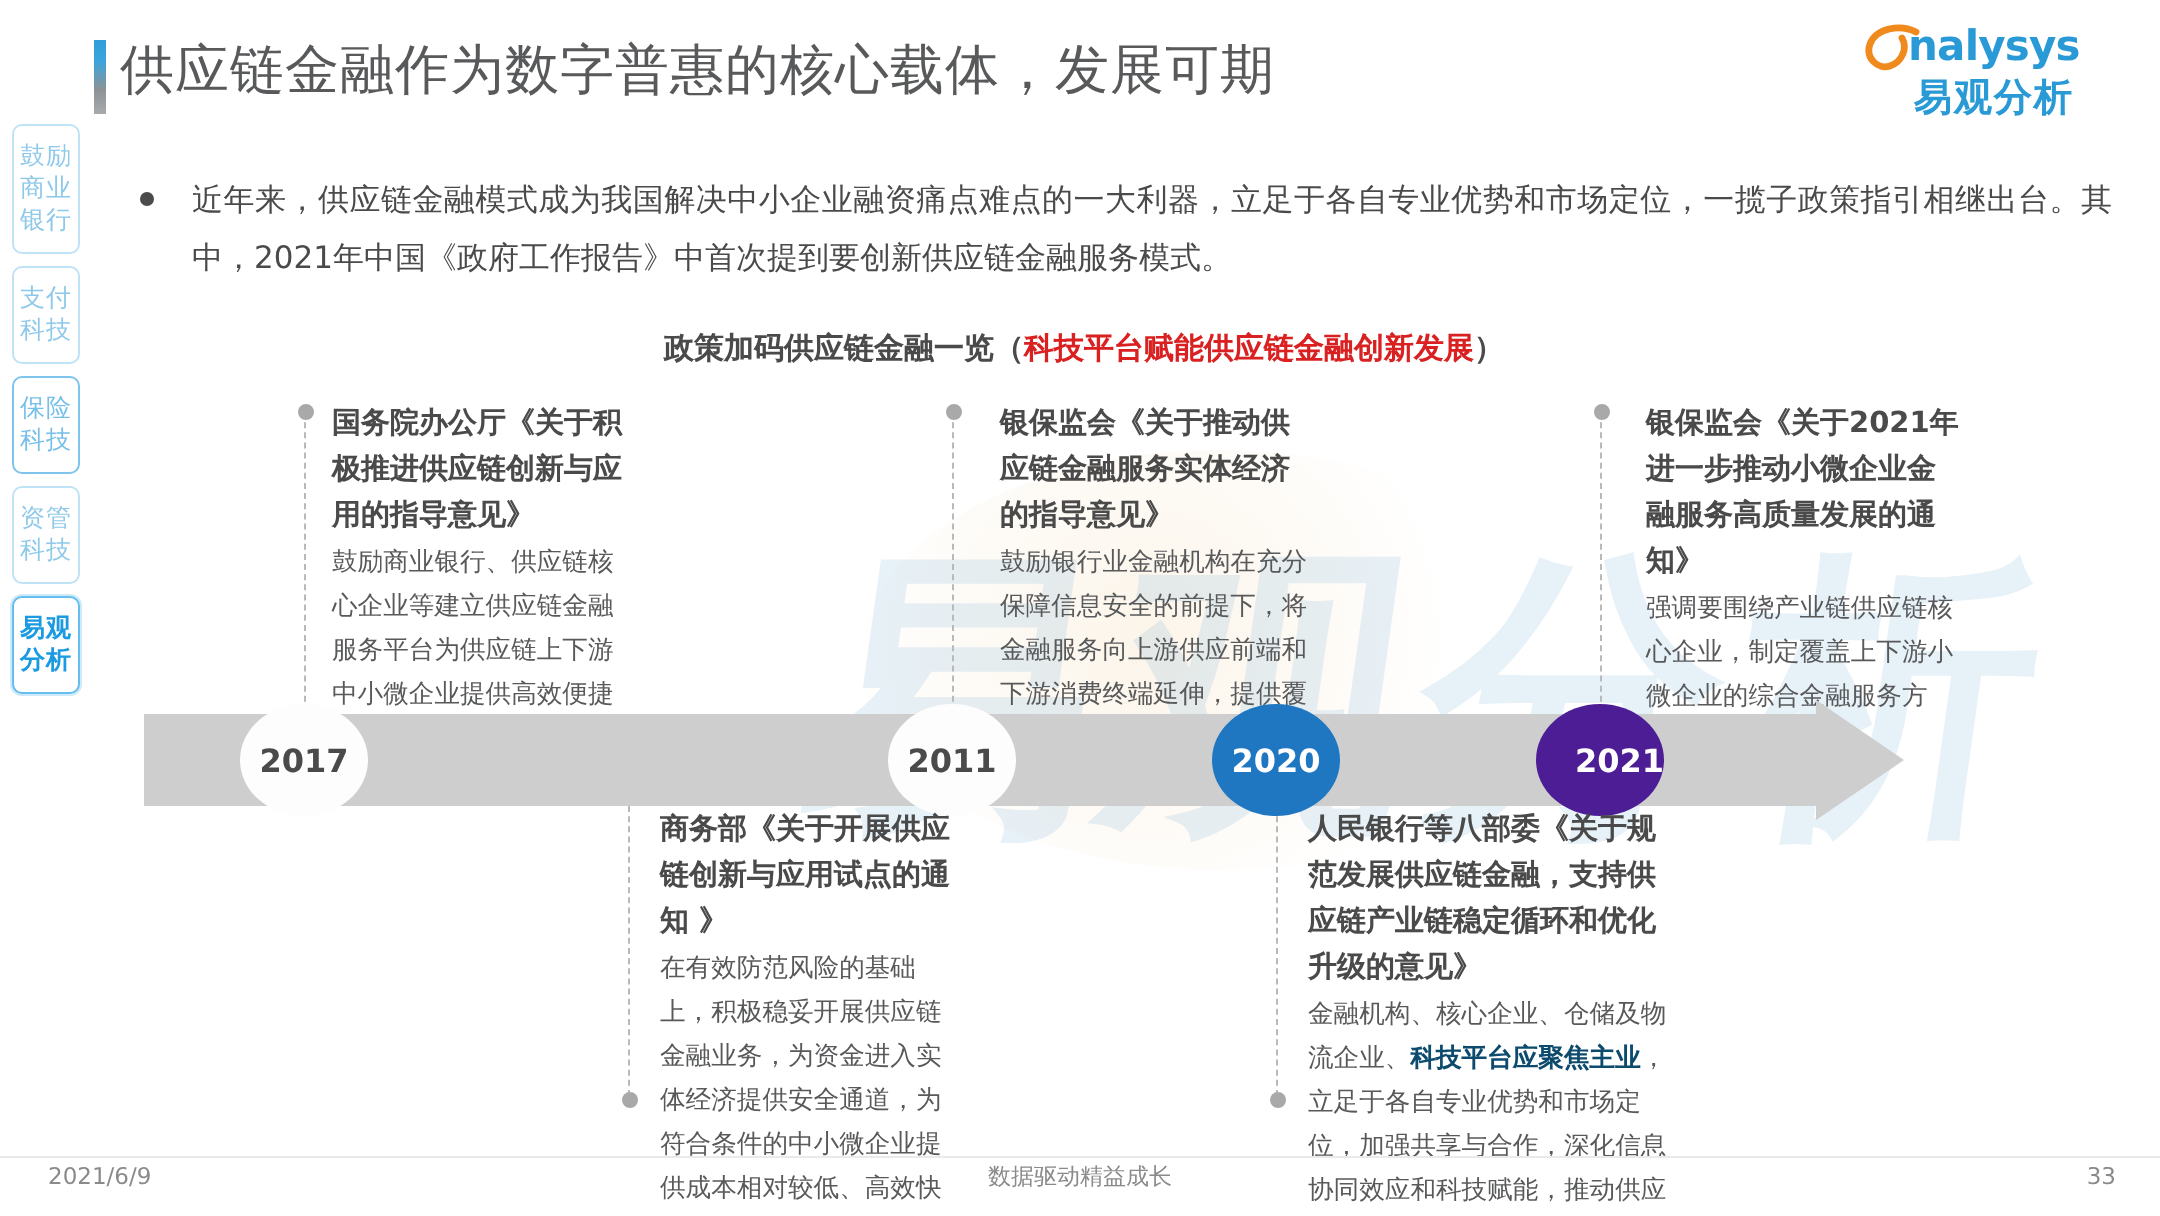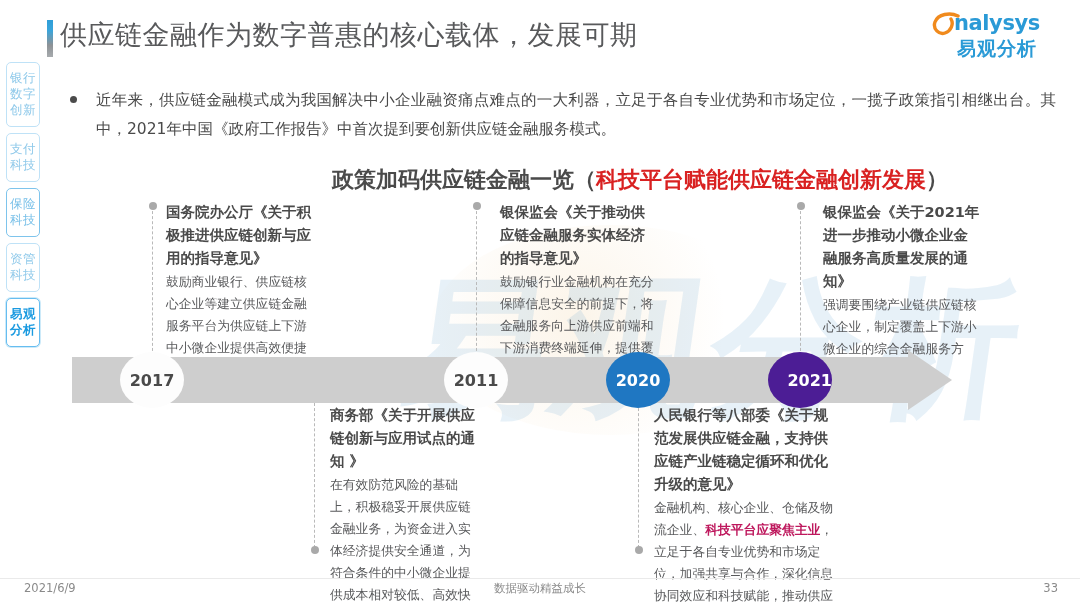--- a/index.html
+++ b/index.html
@@ -112,21 +112,21 @@
   .side-tab.active {
     border-color: #66bdf0;
     color: #1a9ae0;
     font-weight: bold;
     box-shadow: 0 0 0 1px #cdeaf9;
   }
 
   
   .timeline-title {
     position: absolute; left: 332px; top: 165px;
-    font-size: 22px; font-weight: bold; color: #4a4a4a;
+    font-size: 15px; font-weight: bold; color: #4a4a4a;
     white-space: nowrap;
     font-family: Liberation Serif, serif;
   }
   .timeline-title .red { color: #d92121; }
 
   .track {
     position: absolute;
     left: 72px; top: 357px;
     width: 880px; height: 46px;
   }
@@ -162,21 +162,21 @@
   .block .head {
     font-size: 14.5px; font-weight: bold;
     color: #4a4a4a; line-height: 23px;
     font-family: "DejaVu Sans", sans-serif;
   }
   .block .body {
     font-size: 12.8px; color: #58595b; line-height: 22px;
     margin-top: 1px;
     font-family: "DejaVu Sans", sans-serif;
   }
-  .block .body .red { color: #be185d; font-weight: bold; }
+  .block .body .red { color: #0c4a6e; font-weight: bold; }
 
   
   .conn {
     position: absolute;
     width: 1px;
     border-left: 1.4px dashed #b9b9b9;
   }
   .conn-dot {
     position: absolute;
     width: 8px; height: 8px; border-radius: 50%;
@@ -210,21 +210,21 @@
     </svg>
     <div class="logo-word">nalysys</div>
     <div class="logo-cn">易观分析</div>
   </div>
 
   <div class="bullet-dot"></div>
   <div class="bullet-text">近年来，供应链金融模式成为我国解决中小企业融资痛点难点的一大利器，立足于各自专业优势和市场定位，一揽子政策指引相继出台。其中，2021年中国《政府工作报告》中首次提到要创新供应链金融服务模式。</div>
 
   <div class="side-tabs">
     <div class="side-tab">
-      <span>银行数字创新</span>
+      <span>鼓励商业银行</span>
     </div>
     <div class="side-tab">
       <span>支付科技</span>
     </div>
     <div class="side-tab semi">
       <span>保险科技</span>
     </div>
     <div class="side-tab">
       <span>资管科技</span>
     </div>

